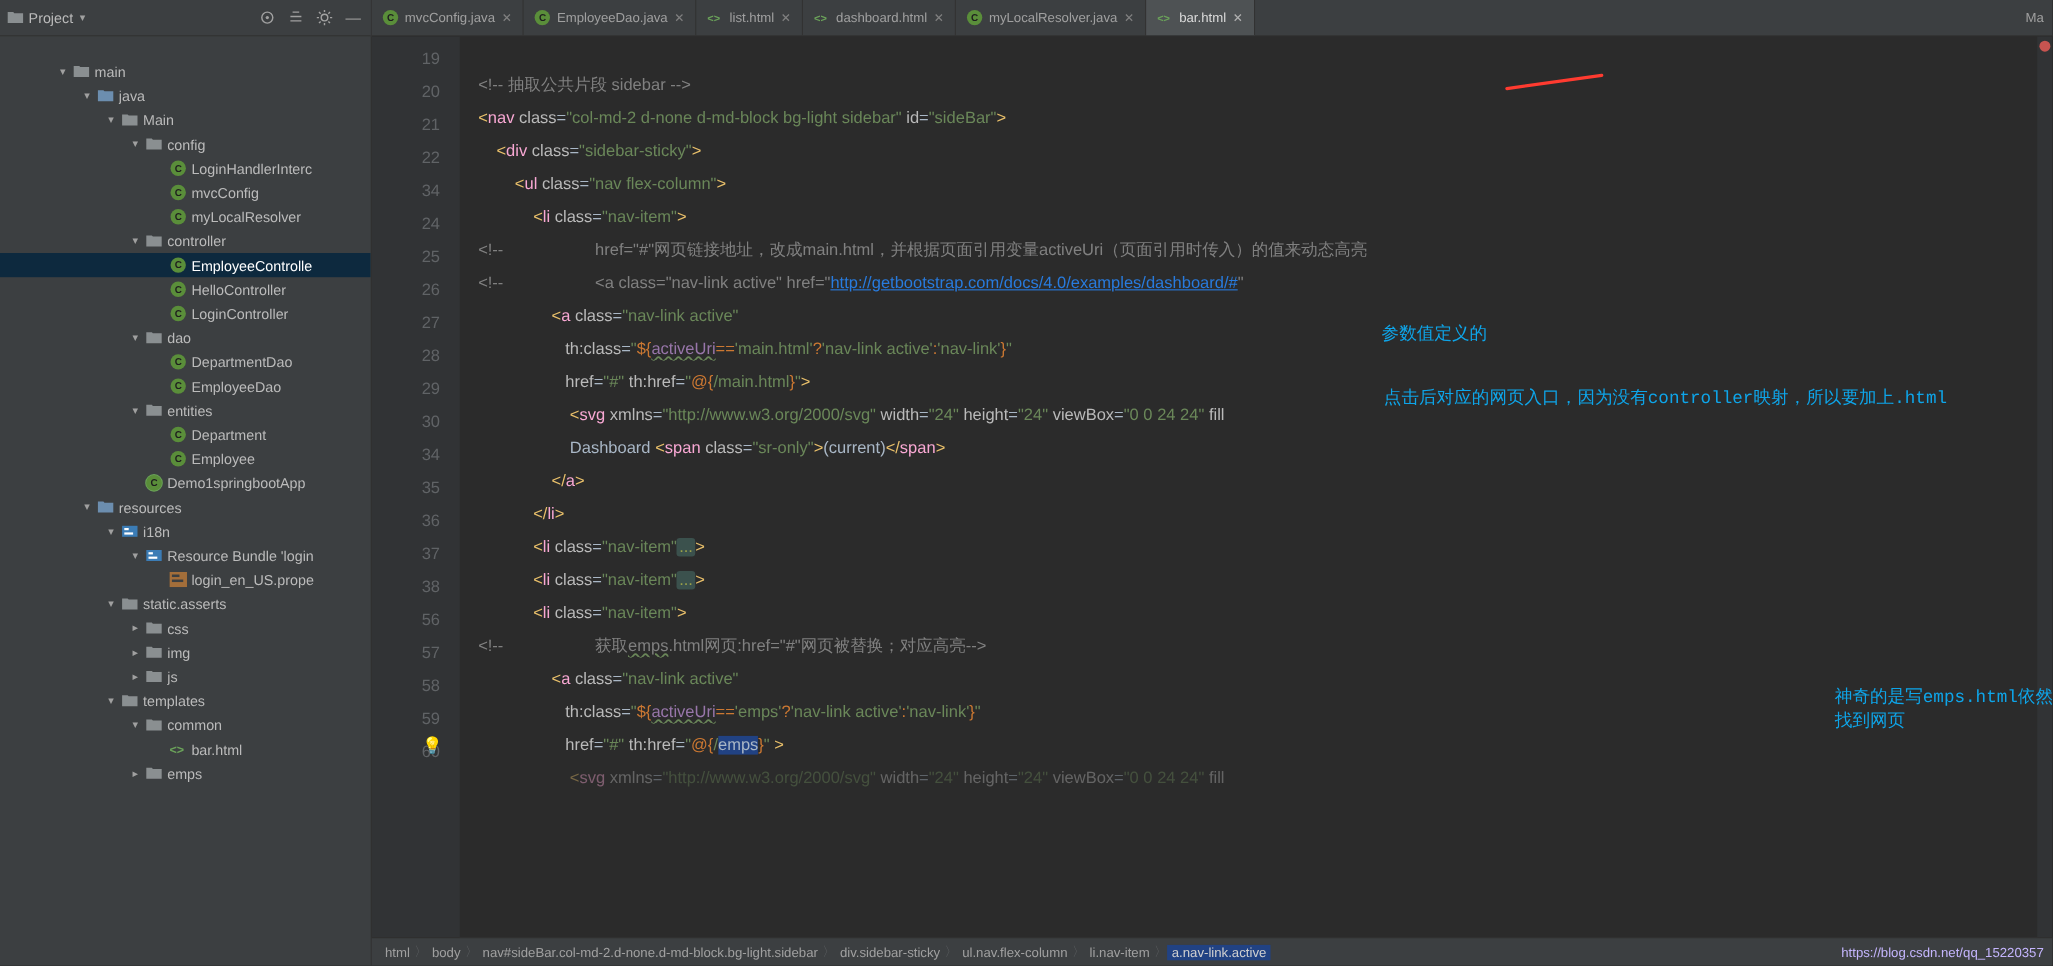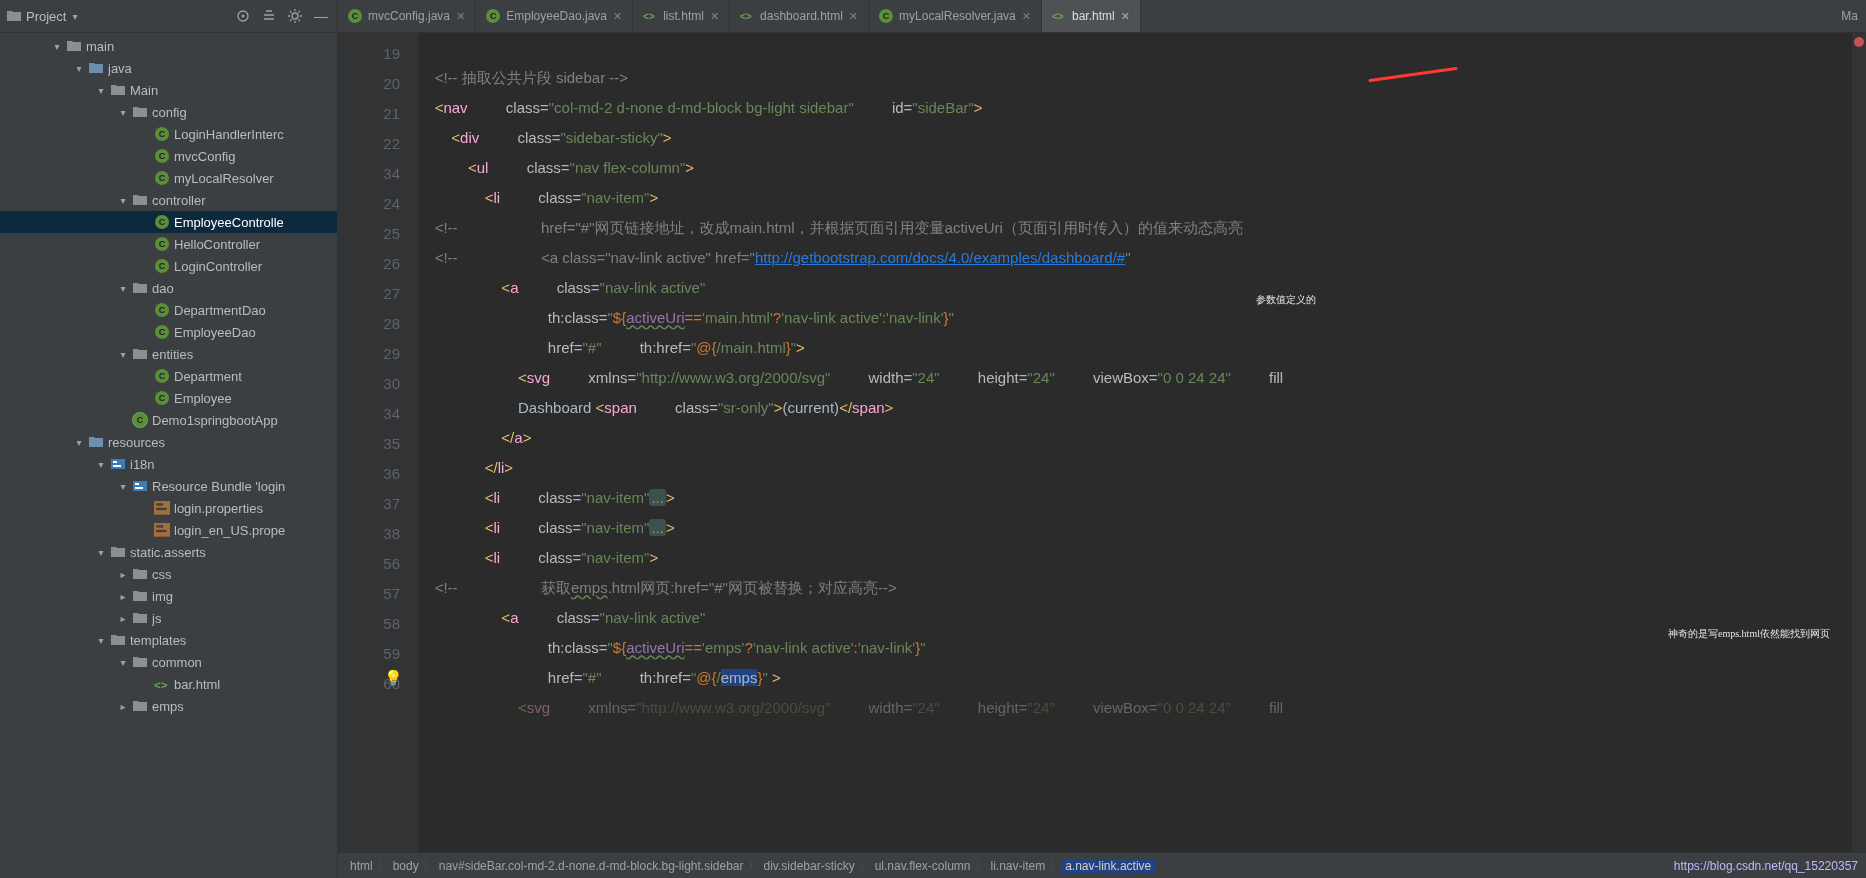--- a/index.html
+++ b/index.html
@@ -3,21 +3,21 @@
 <meta charset="utf-8">
 <style>
 * { margin:0; padding:0; box-sizing:border-box; font-family:"Segoe UI",Arial,sans-serif; }
 body { background:#2b2b2b; color:#a9b7c6; font-size:13px; overflow:hidden; width:1866px; height:878px; }
 .root { display:flex; flex-direction:column; height:100%; width:100%; }
 
 
 .main-row { display:flex; flex:1; min-height:0; }
 
 
-.project-panel { width:338px; background:#3c3f41; display:flex; flex-direction:column; border-right:1px solid #323232; }
+.project-panel { width:338px; background:#3c3f41; display:flex; flex-direction:column; border-right:1px solid #323232;gap:19px; }
 .pp-header { height:33px; background:#3c3f41; border-bottom:1px solid #323232; display:flex; align-items:center; padding:0 6px; gap:6px; font-size:13px; color:#bbbbbb; }
 .pp-header .spacer { flex:1; }
 .pp-header .tbtn { width:20px; height:20px; display:flex; align-items:center; justify-content:center; color:#a0a0a0; cursor:pointer; }
 .pp-header .tbtn svg { width:16px; height:16px; }
 .pp-title { display:flex; align-items:center; gap:4px; font-weight:500; }
 .pp-title .folder-icn { width:16px; height:16px; }
 .chev { font-size:10px; color:#a0a0a0; margin-left:2px; }
 
 .tree { flex:1; overflow:hidden; padding-top:2px; }
 .tree-row { height:22px; display:flex; align-items:center; gap:4px; white-space:nowrap; cursor:pointer; color:#bbbbbb; }
@@ -47,37 +47,37 @@
 .editor { flex:1; display:flex; background:#2b2b2b; font-family:"JetBrains Mono","Consolas",monospace; font-size:15px; position:relative; overflow:hidden; }
 .gutter { width:80px; background:#313335; color:#606366; text-align:right; padding:6px 18px 6px 0; user-select:none; flex-shrink:0; }
 .gutter div { height:30px; line-height:30px; }
 .code { flex:1; padding:0 0; line-height:30px; white-space:pre; overflow:hidden; }
 .code div { height:30px; }
 
 
 .cm { color:#808080; }      
 .tg { color:#f9a8d4; }      
 .br { color:#e8bf6a; }      
-.at { color:#bababa;margin-left:34px; }      
+.at { color:#bababa; }      
 .eq { color:#a9b7c6; }
 .st { color:#6a8759; }      
 .fn { color:#cc7832; }      
 .vr { color:#9876aa; }      
 .ln { color:#287bde; text-decoration:underline; } 
 .sel { background:#214283; }
 .wavy { text-decoration:underline wavy #6a8759; }
 .fold { background:#3b514d; color:#9aa149; padding:0 2px; border-radius:3px; }
 
 .bulb { position:absolute; left:46px; color:#eeb422; }
 
 .editor .err-stripe { position:absolute; right:0; top:0; bottom:0; width:14px; background:#313335; }
 .editor .err-stripe .mark { position:absolute; right:2px; width:10px; height:10px; border-radius:50%; }
 .editor .err-stripe .mark.err { background:#c75450; top:4px; }
 
-.editor .red-annot { position:absolute; pointer-events:none; color:#e5e5e5; font-family:Liberation Serif, serif; font-size:10px; }
+.editor .red-annot { position:absolute; pointer-events:none; color:#0ea5e9; font-family:Liberation Mono, monospace; font-size:16px; }
 .editor .red-line { position:absolute; height:3px; background:#ff3b30; border-radius:2px; pointer-events:none; }
 
 
 .bcrumb-bar { height:26px; background:#3c3f41; border-top:1px solid #323232; display:flex; align-items:center; padding:0 8px; gap:0; color:#a0a0a0; font-size:12px; font-family:"Segoe UI",Arial,sans-serif; }
 .bcrumb-bar .bc { padding:0 4px; cursor:pointer; }
 .bcrumb-bar .bc.sel { color:#d0d0d0; }
 .bcrumb-bar .sep { color:#5a5d5f; }
 .bcrumb-bar .spacer { flex:1; }
 .bcrumb-bar .url { color:#c4b5fd; }
 
@@ -291,31 +291,20 @@
           </div>
           <div class="tree-row" style="padding-left: 140px;">
             <span class="tree-arrow"></span>
             <span class="tree-icn">
               <svg viewBox="0 0 14 12">
                 <rect width="14" height="12" fill="#a36e3a"></rect>
                 <rect x="2" y="2" width="6" height="2" fill="#3c3f41"></rect>
                 <rect x="2" y="6" width="9" height="2" fill="#3c3f41"></rect>
               </svg>
             </span>
-            <span class="tree-label">login.properties</span>
-          </div>
-          <div class="tree-row" style="padding-left: 140px;">
-            <span class="tree-arrow"></span>
-            <span class="tree-icn">
-              <svg viewBox="0 0 14 12">
-                <rect width="14" height="12" fill="#a36e3a"></rect>
-                <rect x="2" y="2" width="6" height="2" fill="#3c3f41"></rect>
-                <rect x="2" y="6" width="9" height="2" fill="#3c3f41"></rect>
-              </svg>
-            </span>
             <span class="tree-label">login_en_US.prope</span>
           </div>
           <div class="tree-row" style="padding-left: 96px;">
             <span class="tree-arrow">▾</span>
             <span class="tree-icn">
               <svg viewBox="0 0 16 14">
                 <path class="folder-svg" d="M1 2h5l1 1h8v9H1z"></path>
               </svg>
             </span>
             <span class="tree-label">static.asserts</span>
@@ -470,20 +459,21 @@
             <div></div>
           </div>
       <div class="code" id="code"><div></div><div>    <span class="cm">&lt;!-- 抽取公共片段 sidebar --&gt;</span></div><div>    <span class="br">&lt;</span><span class="tg">nav</span> <span class="at">class</span><span class="eq">=</span><span class="st">"col-md-2 d-none d-md-block bg-light sidebar"</span> <span class="at">id</span><span class="eq">=</span><span class="st">"sideBar"</span><span class="br">&gt;</span></div><div>        <span class="br">&lt;</span><span class="tg">div</span> <span class="at">class</span><span class="eq">=</span><span class="st">"sidebar-sticky"</span><span class="br">&gt;</span></div><div>            <span class="br">&lt;</span><span class="tg">ul</span> <span class="at">class</span><span class="eq">=</span><span class="st">"nav flex-column"</span><span class="br">&gt;</span></div><div>                <span class="br">&lt;</span><span class="tg">li</span> <span class="at">class</span><span class="eq">=</span><span class="st">"nav-item"</span><span class="br">&gt;</span></div><div>    <span class="cm">&lt;!--                    href="#"网页链接地址，改成main.html，并根据页面引用变量activeUri（页面引用时传入）的值来动态高亮</span></div><div>    <span class="cm">&lt;!--                    &lt;a class="nav-link active" href="</span><span class="ln">http://getbootstrap.com/docs/4.0/examples/dashboard/#</span><span class="cm">"</span></div><div>                    <span class="br">&lt;</span><span class="tg">a</span> <span class="at">class</span><span class="eq">=</span><span class="st">"nav-link active"</span></div><div>                       <span class="at">th:class</span><span class="eq">=</span><span class="st">"</span><span class="fn">${</span><span class="vr wavy">activeUri</span><span class="fn">==</span><span class="st">'main.html'</span><span class="fn">?</span><span class="st">'nav-link active'</span><span class="fn">:</span><span class="st">'nav-link'</span><span class="fn">}</span><span class="st">"</span></div><div>                       <span class="at">href</span><span class="eq">=</span><span class="st">"#"</span> <span class="at">th:href</span><span class="eq">=</span><span class="st">"</span><span class="fn">@{</span><span class="st">/main.html</span><span class="fn">}</span><span class="st">"</span><span class="br">&gt;</span></div><div>                        <span class="br">&lt;</span><span class="tg">svg</span> <span class="at">xmlns</span><span class="eq">=</span><span class="st">"http://www.w3.org/2000/svg"</span> <span class="at">width</span><span class="eq">=</span><span class="st">"24"</span> <span class="at">height</span><span class="eq">=</span><span class="st">"24"</span> <span class="at">viewBox</span><span class="eq">=</span><span class="st">"0 0 24 24"</span> <span class="at">fill</span></div><div>                        Dashboard <span class="br">&lt;</span><span class="tg">span</span> <span class="at">class</span><span class="eq">=</span><span class="st">"sr-only"</span><span class="br">&gt;</span>(current)<span class="br">&lt;/</span><span class="tg">span</span><span class="br">&gt;</span></div><div>                    <span class="br">&lt;/</span><span class="tg">a</span><span class="br">&gt;</span></div><div>                <span class="br">&lt;/</span><span class="tg">li</span><span class="br">&gt;</span></div><div>                <span class="br">&lt;</span><span class="tg">li</span> <span class="at">class</span><span class="eq">=</span><span class="st">"nav-item"</span><span class="fold">...</span><span class="br">&gt;</span></div><div>                <span class="br">&lt;</span><span class="tg">li</span> <span class="at">class</span><span class="eq">=</span><span class="st">"nav-item"</span><span class="fold">...</span><span class="br">&gt;</span></div><div>                <span class="br">&lt;</span><span class="tg">li</span> <span class="at">class</span><span class="eq">=</span><span class="st">"nav-item"</span><span class="br">&gt;</span></div><div>    <span class="cm">&lt;!--                    获取<span class="wavy">emps</span>.html网页:href="#"网页被替换；对应高亮--&gt;</span></div><div>                    <span class="br">&lt;</span><span class="tg">a</span> <span class="at">class</span><span class="eq">=</span><span class="st">"nav-link active"</span></div><div>                       <span class="at">th:class</span><span class="eq">=</span><span class="st">"</span><span class="fn">${</span><span class="vr wavy">activeUri</span><span class="fn">==</span><span class="st">'emps'</span><span class="fn">?</span><span class="st">'nav-link active'</span><span class="fn">:</span><span class="st">'nav-link'</span><span class="fn">}</span><span class="st">"</span></div><div>                       <span class="at">href</span><span class="eq">=</span><span class="st">"#"</span> <span class="at">th:href</span><span class="eq">=</span><span class="st">"</span><span class="fn">@{</span><span class="st">/</span><span class="sel">emps</span><span class="fn">}</span><span class="st">"</span> <span class="br">&gt;</span></div><div><span style="opacity:.4">                        <span class="br">&lt;</span><span class="tg">svg</span> <span class="at">xmlns</span><span class="eq">=</span><span class="st">"http://www.w3.org/2000/svg"</span> <span class="at">width</span><span class="eq">=</span><span class="st">"24"</span> <span class="at">height</span><span class="eq">=</span><span class="st">"24"</span> <span class="at">viewBox</span><span class="eq">=</span><span class="st">"0 0 24 24"</span> <span class="at">fill</span></span></div></div>
       <div class="err-stripe">
         <div class="mark err"></div>
       </div>
       <span class="bulb" style="top:636px;">💡</span>
 
       <div class="red-line" style="left:1030px; top:40px; width:90px; transform:rotate(-8deg);"></div>
       <div class="red-annot" style="left:918px; top:260px;">参数值定义的</div>
+      <div class="red-annot" style="left:920px; top:318px;">点击后对应的网页入口，因为没有controller映射，所以要加上.html</div>
       <div class="red-annot" style="left:1330px; top:590px; width:220px; white-space:normal; line-height:22px;">神奇的是写emps.html依然能找到网页</div>
     </div>
     <div class="bcrumb-bar" id="bcrumb">
           <span class="bc">html</span>
           <span class="sep"> 〉</span>
           <span class="bc">body</span>
           <span class="sep"> 〉</span>
           <span class="bc">nav#sideBar.col-md-2.d-none.d-md-block.bg-light.sidebar</span>
           <span class="sep"> 〉</span>
           <span class="bc">div.sidebar-sticky</span>

